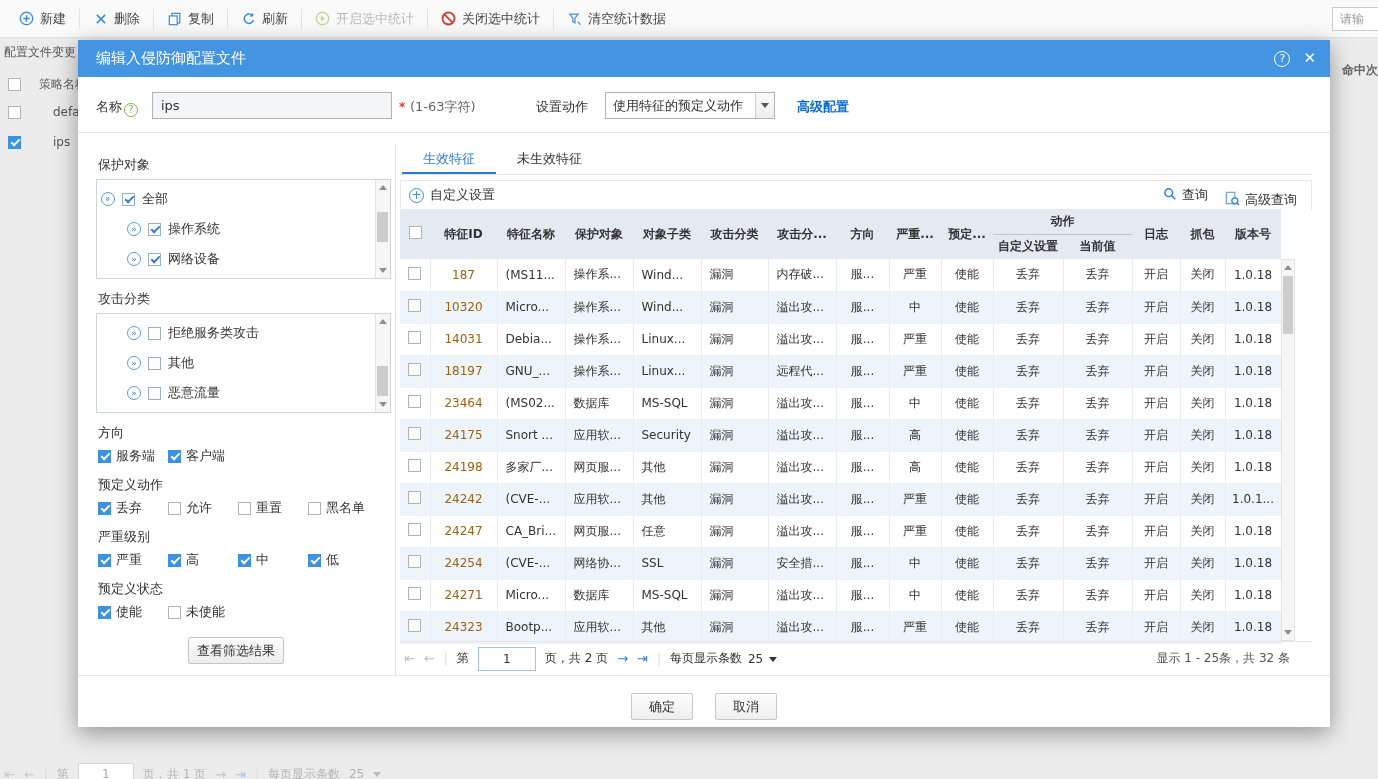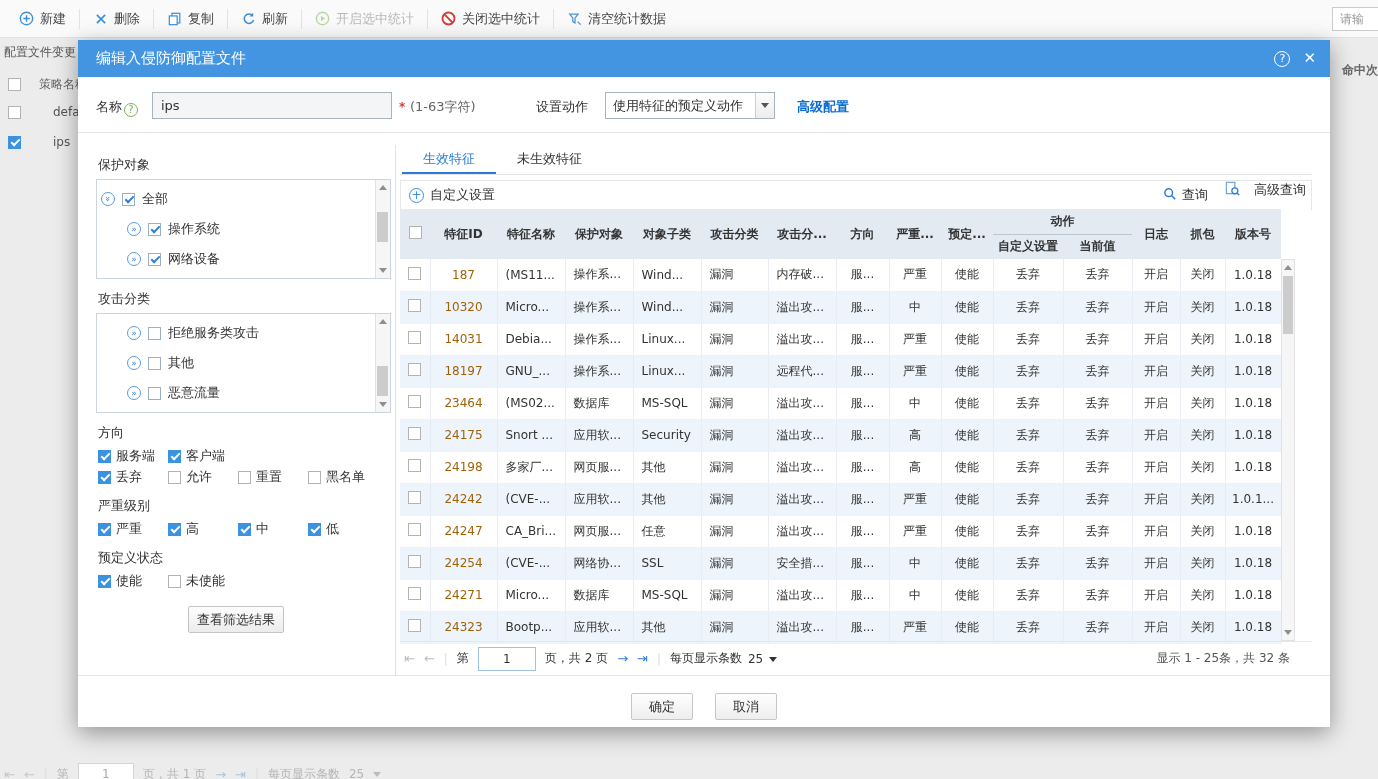--- a/index.html
+++ b/index.html
@@ -70,21 +70,21 @@
   .content{position:absolute;left:322px;top:105px;width:912px;height:530px}
   .tabs{height:30px;border-bottom:1px solid #e4e4e4;display:flex;padding-left:2px}
   .tab{padding:0 21px;line-height:27px;font-size:13px;color:#333;cursor:pointer;border-bottom:2px solid transparent}
   .tab.active{color:#2b7bd4;border-bottom-color:#2b7bd4}
   .ftb{position:relative;height:30px;margin-top:5px;border:1px solid #e7e7e7;border-bottom:none}
   .custom-set{position:absolute;left:8px;top:0;height:28px;display:flex;align-items:center;gap:6px;font-size:13px;color:#333;cursor:pointer}
   .plus-circle{display:inline-flex;width:15px;height:15px;border:1px solid #3b8fd9;border-radius:50%;color:#3b8fd9;font-size:12px;align-items:center;justify-content:center;line-height:1}
   .feat-search{position:absolute;left:252px;top:2px;width:501px;height:25px;border:1px solid #c9c9c9;font-size:13px;color:#333;padding-left:8px;font-family:inherit}
   .feat-search::placeholder{color:#a9a9a9}
   .query-btn{position:absolute;left:762px;top:0;height:28px;display:flex;align-items:center;gap:5px;font-size:13px;cursor:pointer}
-  .advq-btn{position:absolute;left:824px;top:0;height:28px;display:flex;align-items:flex-start;gap:14px;font-size:13px;cursor:pointer}
+  .advq-btn{position:absolute;left:824px;top:0;height:28px;display:flex;align-items:flex-end;gap:5px;font-size:13px;cursor:pointer}
 
   .ftable-wrap{position:absolute;left:0;top:64px}
   table.ftable{border-collapse:collapse;table-layout:fixed;width:881px}
   .ftable thead th{background:#e3eaf2;font-weight:700;font-size:12px;color:#333;height:25px;text-align:center;padding:0}
   .ftable thead th.grp{border-bottom:1px solid #b9c6d4}
   .ftable tbody td{height:32px;font-size:12px;border-right:1px solid #e8edf3;border-bottom:1px solid #eef1f5;padding:0 0 0 8px;white-space:nowrap;overflow:hidden}
   .ftable tbody td.ctr{text-align:center;padding:0}
   .ftable tbody tr.alt{background:#eef4fb}
   .ftable td.fid{color:#a16207;text-align:center;padding:0;cursor:pointer}
   .ftable td.cbc{padding:0;text-align:center}
@@ -288,20 +288,21 @@
           <div class="opt-row">
             <span class="opt">
               <span class="cbx blue"></span>
               <span>服务端</span>
             </span>
             <span class="opt">
               <span class="cbx blue"></span>
               <span>客户端</span>
             </span>
           </div>
+          <div class="sec-label">预定义动作</div>
           <div class="opt-row">
             <span class="opt">
               <span class="cbx blue"></span>
               <span>丢弃</span>
             </span>
             <span class="opt">
               <span class="cbx"></span>
               <span>允许</span>
             </span>
             <span class="opt">

